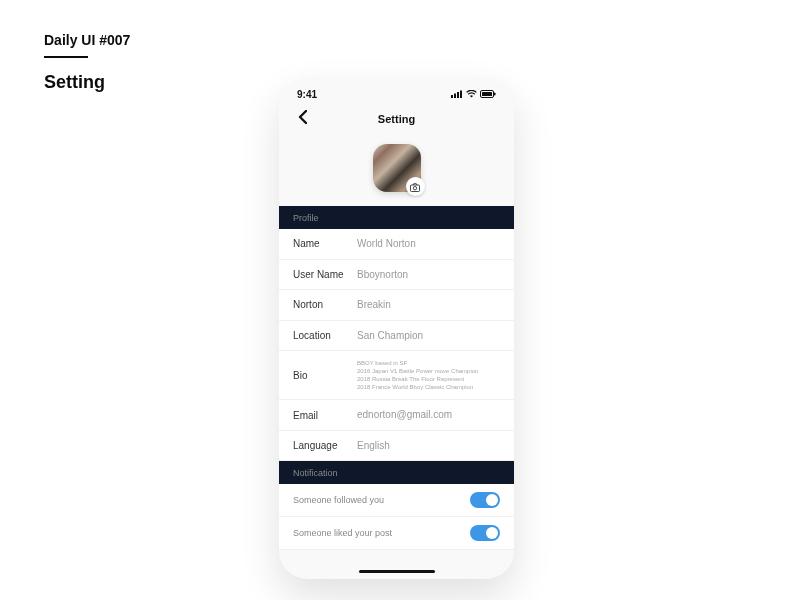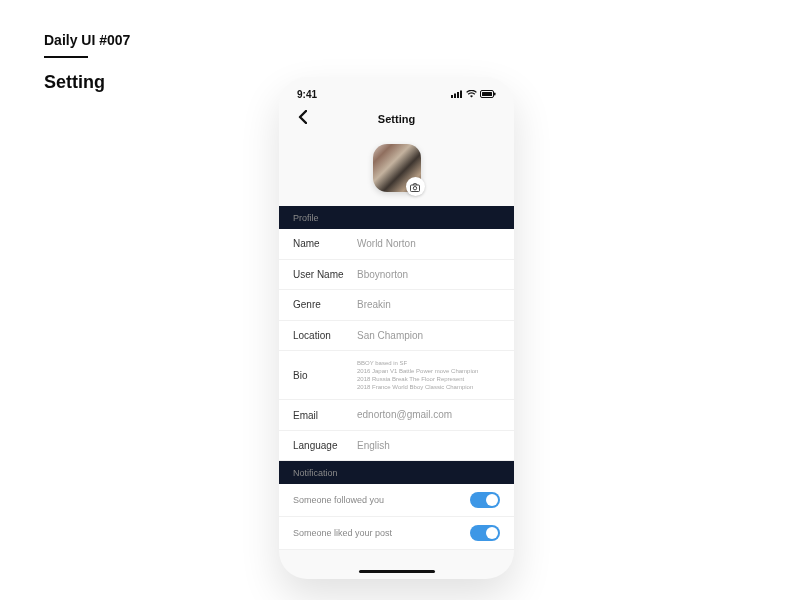--- a/index.html
+++ b/index.html
@@ -88,21 +88,21 @@
   <div class="section-hdr">Profile</div>
   <div class="row">
     <div class="label">Name</div>
     <div class="value">World Norton</div>
   </div>
   <div class="row">
     <div class="label">User Name</div>
     <div class="value">Bboynorton</div>
   </div>
   <div class="row">
-    <div class="label">Genre</div>
+    <div class="label">Norton</div>
     <div class="value">Breakin</div>
   </div>
   <div class="row">
     <div class="label">Location</div>
     <div class="value">San Champion</div>
   </div>
   <div class="row bio">
     <div class="label">Bio</div>
     <div class="value" style="white-space:pre-line;">BBOY based in SF
 2016 Japan V1 Battle Power move Champion

